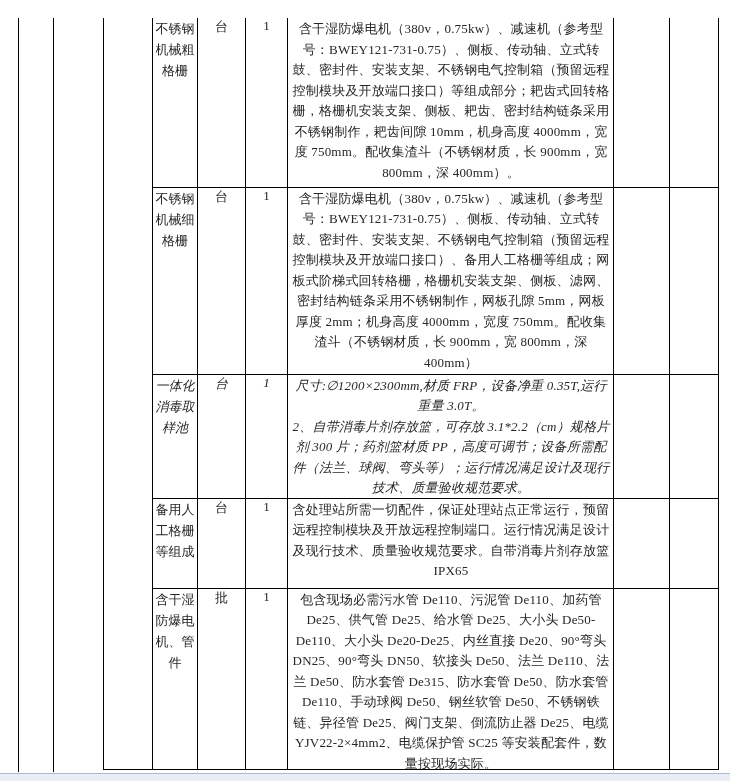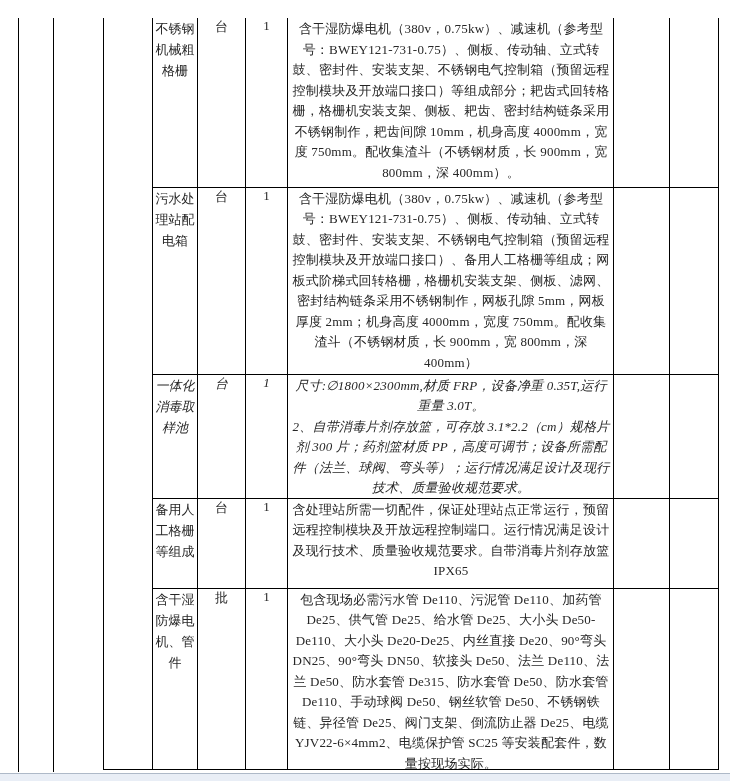--- a/index.html
+++ b/index.html
@@ -82,38 +82,38 @@
           <td class="qty-cell sep">1</td>
           <td class="desc-cell sep">
             <div class="desc-clip" style="height: 167px;">
               <p>含干湿防爆电机（380v，0.75kw）、减速机（参考型号：BWEY121-731-0.75）、侧板、传动轴、立式转鼓、密封件、安装支架、不锈钢电气控制箱（预留远程控制模块及开放端口接口）等组成部分；耙齿式回转格栅，格栅机安装支架、侧板、耙齿、密封结构链条采用不锈钢制作，耙齿间隙 10mm，机身高度 4000mm，宽度 750mm。配收集渣斗（不锈钢材质，长 900mm，宽 800mm，深 400mm）。</p>
             </div>
           </td>
           <td class="sep"></td>
           <td class="sep col-last"></td>
         </tr>
         <tr style="height: 187px;">
-          <td class="name-cell sep">污水处理站配电箱</td>
+          <td class="name-cell sep">不锈钢机械细格栅</td>
           <td class="unit-cell sep">台</td>
           <td class="qty-cell sep">1</td>
           <td class="desc-cell sep">
             <div class="desc-clip" style="height: 185px;">
               <p>含干湿防爆电机（380v，0.75kw）、减速机（参考型号：BWEY121-731-0.75）、侧板、传动轴、立式转鼓、密封件、安装支架、不锈钢电气控制箱（预留远程控制模块及开放端口接口）、备用人工格栅等组成；网板式阶梯式回转格栅，格栅机安装支架、侧板、滤网、密封结构链条采用不锈钢制作，网板孔隙 5mm，网板厚度 2mm；机身高度 4000mm，宽度 750mm。配收集渣斗（不锈钢材质，长 900mm，宽 800mm，深 400mm）</p>
             </div>
           </td>
           <td class="sep"></td>
           <td class="sep col-last"></td>
         </tr>
         <tr style="height: 124px; font-style: italic;">
           <td class="name-cell sep">一体化消毒取样池</td>
           <td class="unit-cell sep">台</td>
           <td class="qty-cell sep">1</td>
           <td class="desc-cell sep">
             <div class="desc-clip" style="height: 122px;">
-              <p>尺寸:∅1800×2300mm,材质 FRP，设备净重 0.35T,运行重量 3.0T。</p>
+              <p>尺寸:∅1200×2300mm,材质 FRP，设备净重 0.35T,运行重量 3.0T。</p>
               <p>2、自带消毒片剂存放篮，可存放 3.1*2.2（cm）规格片剂 300 片；药剂篮材质 PP，高度可调节；设备所需配件（法兰、球阀、弯头等）；运行情况满足设计及现行技术、质量验收规范要求。</p>
             </div>
           </td>
           <td class="sep"></td>
           <td class="sep col-last"></td>
         </tr>
         <tr style="height: 90px;">
           <td class="name-cell sep">备用人工格栅等组成</td>
           <td class="unit-cell sep">台</td>
           <td class="qty-cell sep">1</td>
@@ -124,21 +124,21 @@
           </td>
           <td class="sep"></td>
           <td class="sep col-last"></td>
         </tr>
         <tr style="height: 181px;">
           <td class="name-cell sep">含干湿防爆电机、管件</td>
           <td class="unit-cell sep">批</td>
           <td class="qty-cell sep">1</td>
           <td class="desc-cell sep">
             <div class="desc-clip" style="height: 179px;">
-              <p>包含现场必需污水管 De110、污泥管 De110、加药管 De25、供气管 De25、给水管 De25、大小头 De50-De110、大小头 De20-De25、内丝直接 De20、90°弯头 DN25、90°弯头 DN50、软接头 De50、法兰 De110、法兰 De50、防水套管 De315、防水套管 De50、防水套管 De110、手动球阀 De50、钢丝软管 De50、不锈钢铁链、异径管 De25、阀门支架、倒流防止器 De25、电缆 YJV22-6×4mm2、电缆保护管 SC25 等安装配套件，数量按现场实际。</p>
+              <p>包含现场必需污水管 De110、污泥管 De110、加药管 De25、供气管 De25、给水管 De25、大小头 De50-De110、大小头 De20-De25、内丝直接 De20、90°弯头 DN25、90°弯头 DN50、软接头 De50、法兰 De110、法兰 De50、防水套管 De315、防水套管 De50、防水套管 De110、手动球阀 De50、钢丝软管 De50、不锈钢铁链、异径管 De25、阀门支架、倒流防止器 De25、电缆 YJV22-2×4mm2、电缆保护管 SC25 等安装配套件，数量按现场实际。</p>
             </div>
           </td>
           <td class="sep"></td>
           <td class="sep col-last"></td>
         </tr>
       </tbody>
   </table>
   <div class="border-stub" style="left:18px"></div>
   <div class="border-stub" style="left:53px"></div>
   <div class="page-edge-strip" style="background: rgb(233, 238, 246); border-top-color: rgb(174, 185, 200);"></div>

